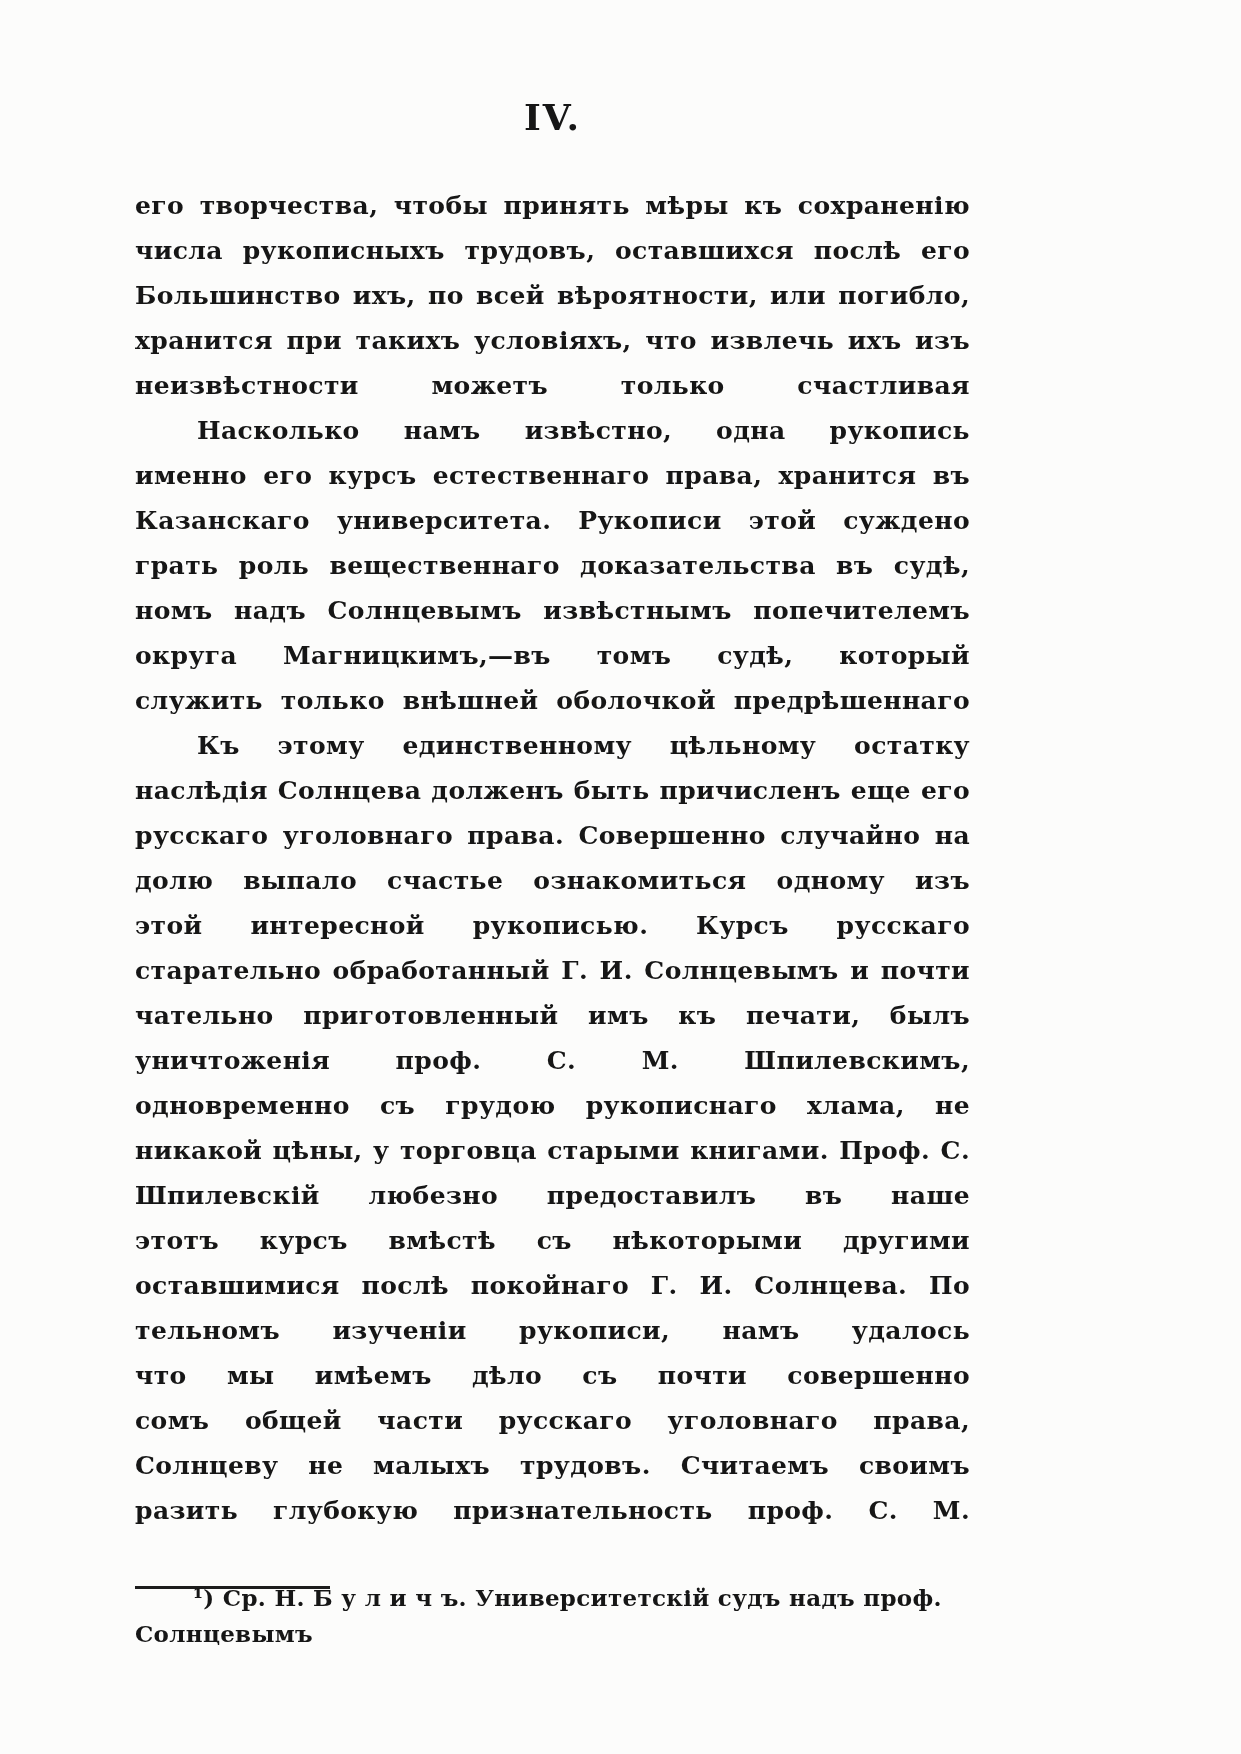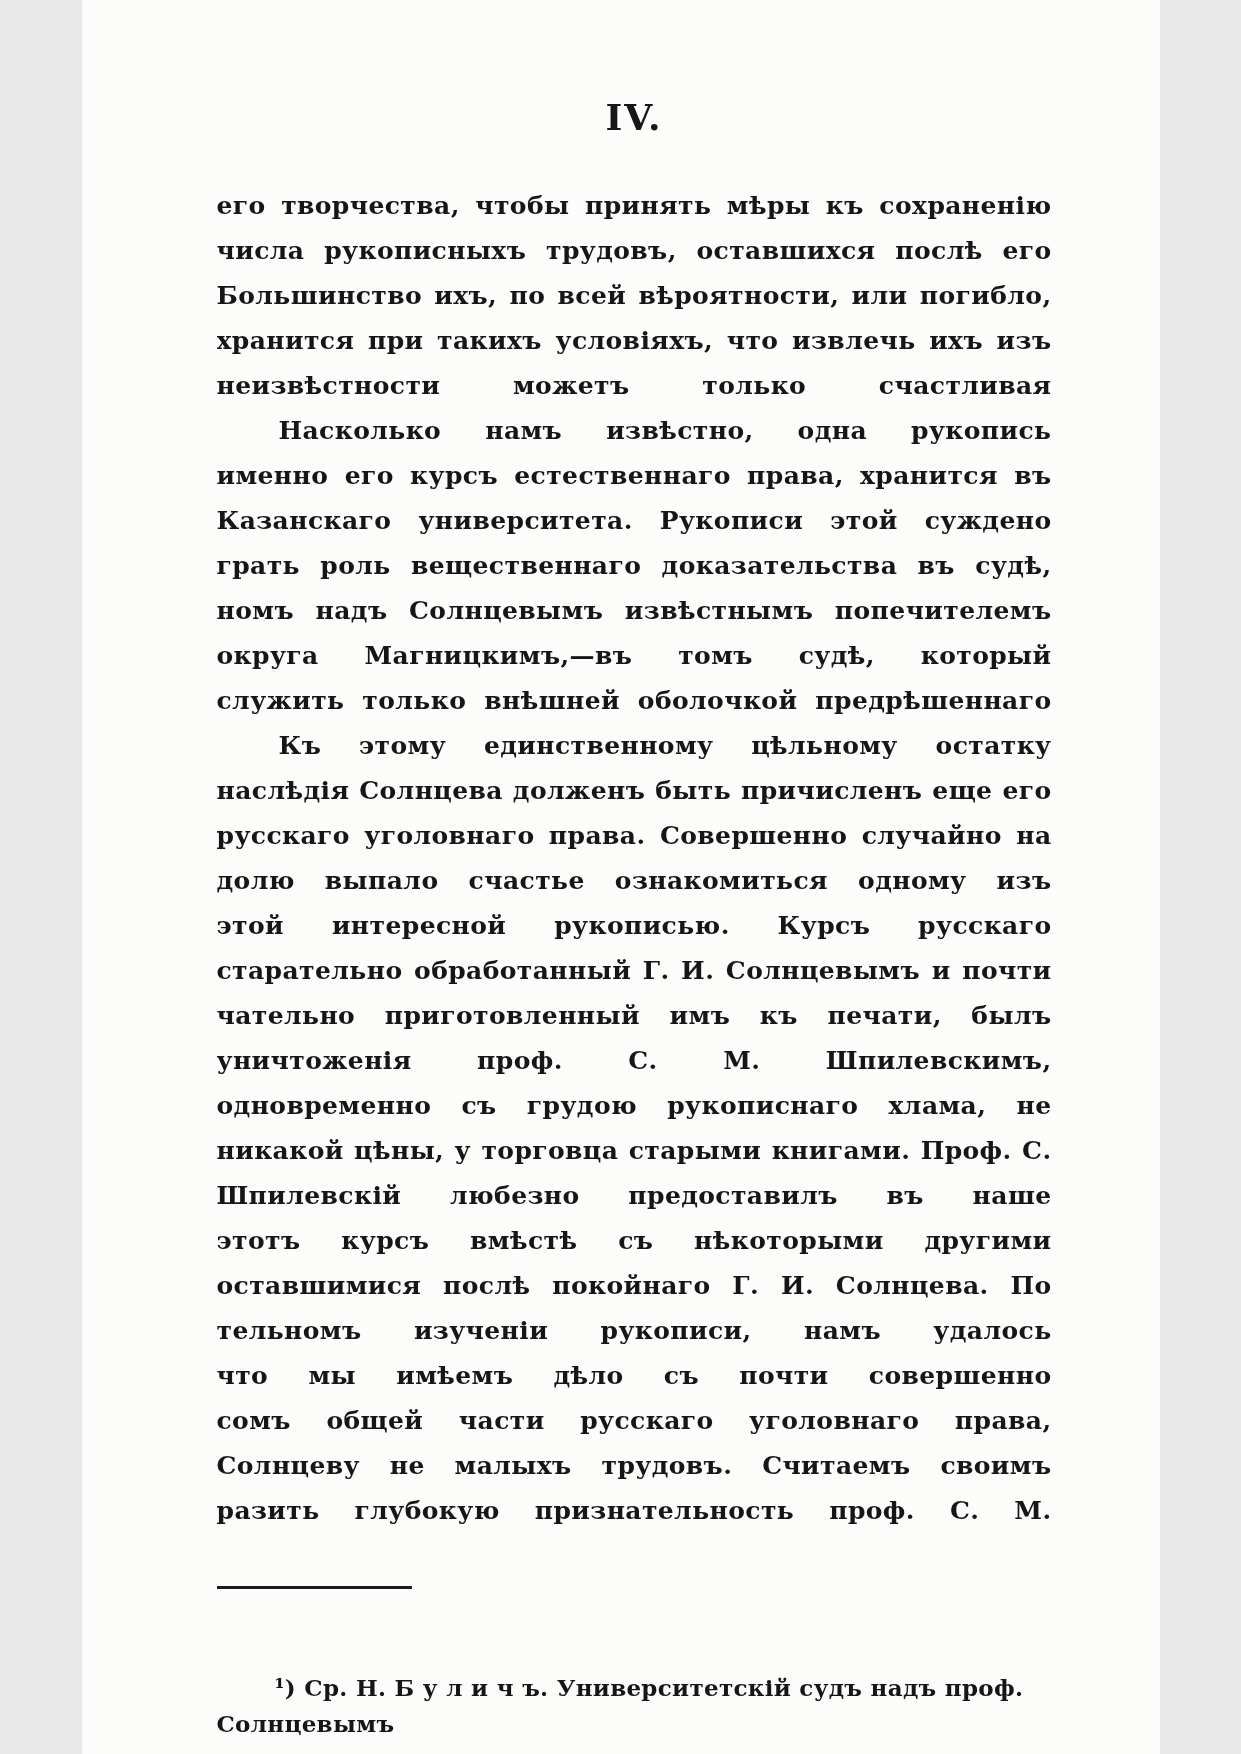--- a/index.html
+++ b/index.html
@@ -2,21 +2,21 @@
 <html><head>
 <meta charset="utf-8">
 <style>
   html, body {
     margin: 0;
     padding: 0;
     background: #e8e8e8;
   }
   .page {
     position: relative;
-    width: 1078px;
+    width: 1241px;
     height: 1754px;
     margin: 0 auto;
     background: #fcfcfb;
     color: #161616;
     font-family: "DejaVu Serif", "Liberation Serif", serif;
     overflow: hidden;
   }
   .page-header {
     position: absolute;
     top: 96px;
@@ -53,21 +53,21 @@
   .footnote-rule {
     position: absolute;
     top: 1586px;
     left: 135px;
     width: 195px;
     height: 0;
     border-top: 3px solid #1c1c1c;
   }
   .footnote {
     position: absolute;
-    top: 1670px;
+    top: 1580px;
     left: 135px;
     width: 990px;
     font-size: 23px;
     font-weight: 700;
     line-height: 36px;
     letter-spacing: 0.3px;
     text-indent: 58px;
   }
 </style>
 </head>

